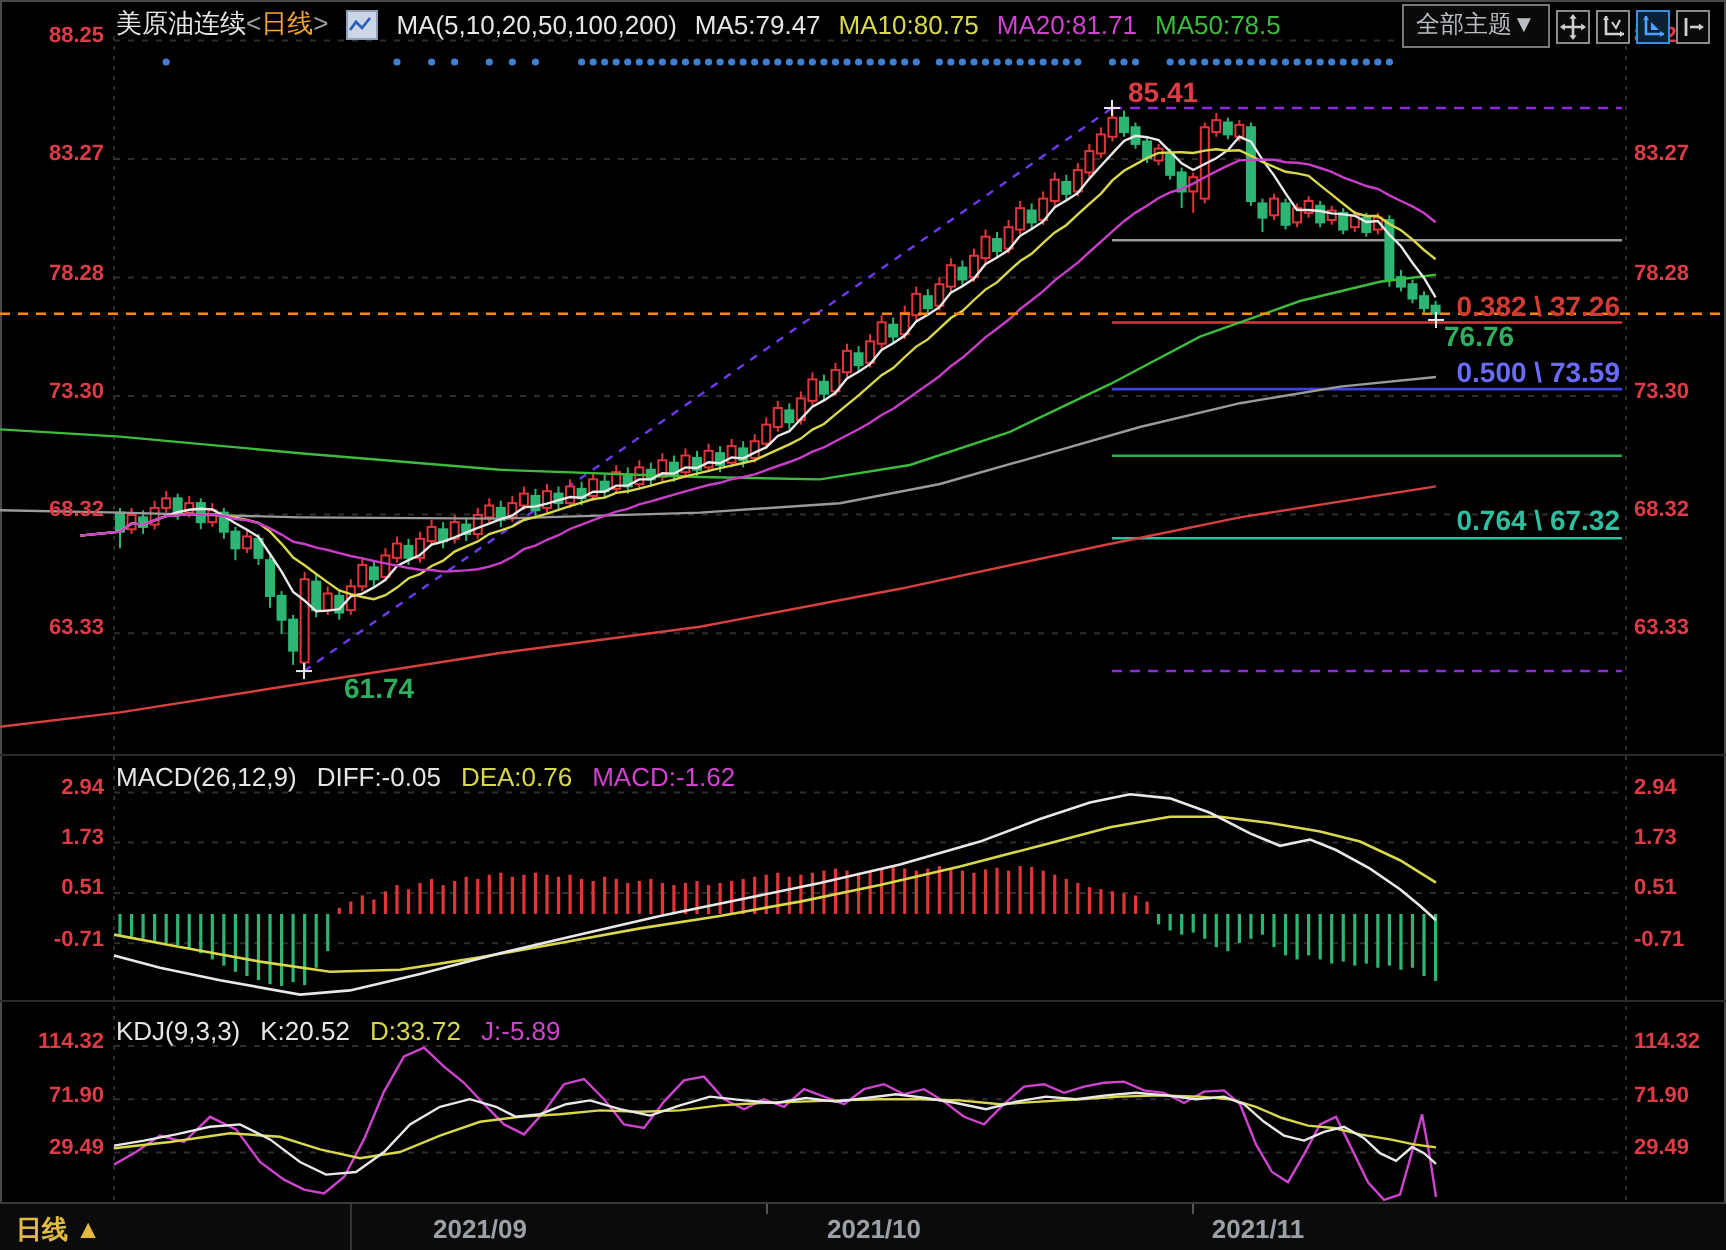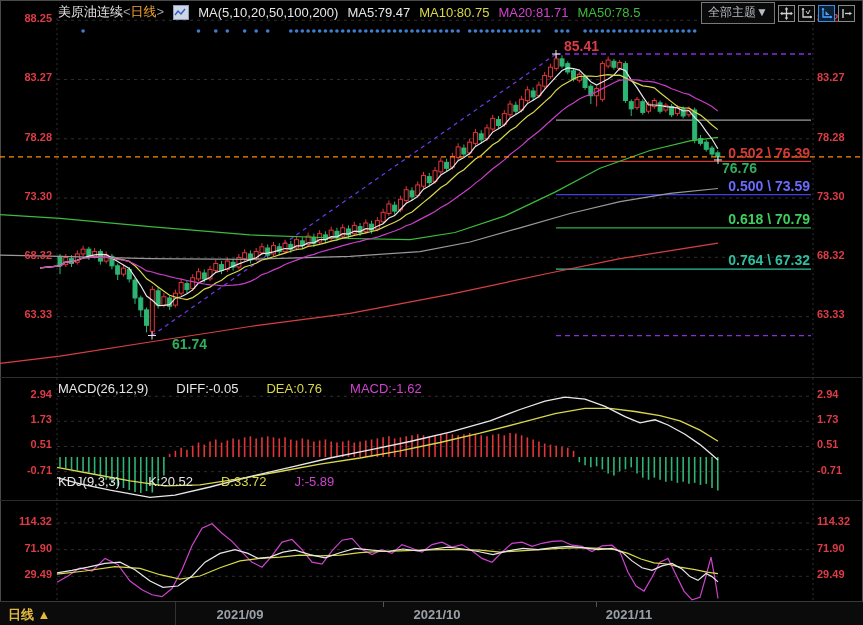--- a/index.html
+++ b/index.html
@@ -12,21 +12,21 @@
   .mini-icon{width:14px;height:13px;background:#cdd6e4;border:1px solid #8fa0b8;display:inline-block;}
   .controls{position:absolute;top:2px;left:670px;display:flex;align-items:center;gap:3px;z-index:6;padding-left:31px;}
   .theme-box{border:1px solid #787878;color:#b9bec4;font-size:12px;padding:1px 6px 2px 6px;background:#0a0a0a;}
   .tool-btn{width:17px;height:17px;border:1px solid #8a8a8a;background:#0a0a0a;display:flex;align-items:center;justify-content:center;box-sizing:border-box;}
   .tool-btn.active{border-color:#3b8de0;background:#0b2136;}
   .axis-label{position:absolute;font-size:11px;font-weight:bold;color:#dd3c46;z-index:4;}
   .axis-left{left:0;width:52px;text-align:right;}
   .axis-right{left:817px;text-align:left;}
   .fib-label{position:absolute;font-size:14px;font-weight:bold;z-index:4;width:253px;text-align:right;left:557px;}
   .anno{position:absolute;font-size:14px;font-weight:bold;z-index:4;}
-  .panel-hdr{position:absolute;left:58px;display:flex;gap:28px;font-size:13px;white-space:nowrap;z-index:5;}
+  .panel-hdr{position:absolute;left:58px;display:flex;gap:10px;font-size:13px;white-space:nowrap;z-index:5;}
   .bottom-bar{position:absolute;left:0;top:601px;width:863px;height:24px;background:#0b0b0b;border-top:1px solid #3a3a3a;z-index:5;}
   .period-label{position:absolute;left:8px;top:4px;color:#e3ba41;font-size:13px;font-weight:bold;}
   .date-label{position:absolute;top:5px;width:80px;text-align:center;color:#9aa0a6;font-size:13px;font-weight:bold;}
   .vsep{position:absolute;top:0;width:1px;height:24px;background:#333;}
   .vtick{position:absolute;top:0;width:1px;height:5px;background:#555;}
 </style>
 </head>
 <body>
 
 <div class="screen">
@@ -568,41 +568,40 @@
   <div class="axis-label axis-right" style="top:71px">83.27</div>
   <div class="axis-label axis-right" style="top:131px">78.28</div>
   <div class="axis-label axis-right" style="top:190px">73.30</div>
   <div class="axis-label axis-right" style="top:249px">68.32</div>
   <div class="axis-label axis-right" style="top:308px">63.33</div>
 
   <div class="anno" style="left:564px;top:38px;color:#dd3c46">85.41</div>
   <div class="anno" style="left:172px;top:336px;color:#2fae5e">61.74</div>
   <div class="anno" style="left:722px;top:160px;color:#2fae5e">76.76</div>
 
-  <div class="fib-label" style="top:145px;color:#d23b35">0.502 \ 76.39</div>
+  <div class="fib-label" style="top:145px;color:#d23b35">0.382 \ 37.26</div>
   <div class="fib-label" style="top:178px;color:#6b6bff">0.500 \ 73.59</div>
-  <div class="fib-label" style="top:211px;color:#3fcf5f">0.618 \ 70.79</div>
   <div class="fib-label" style="top:252px;color:#2fbfa0">0.764 \ 67.32</div>
 
   <div class="panel-hdr" style="top:381px">
     <span class="t-white">MACD(26,12,9)</span>
     <span class="t-white">DIFF:-0.05</span>
     <span class="t-yellow">DEA:0.76</span>
     <span class="t-magenta">MACD:-1.62</span>
   </div>
   <div class="axis-label axis-left" style="top:388px">2.94</div>
   <div class="axis-label axis-left" style="top:413px">1.73</div>
   <div class="axis-label axis-left" style="top:438px">0.51</div>
   <div class="axis-label axis-left" style="top:464px">-0.71</div>
   <div class="axis-label axis-right" style="top:388px">2.94</div>
   <div class="axis-label axis-right" style="top:413px">1.73</div>
   <div class="axis-label axis-right" style="top:438px">0.51</div>
   <div class="axis-label axis-right" style="top:464px">-0.71</div>
 
-  <div class="panel-hdr" style="top:474px">
+  <div class="panel-hdr" style="top:508px">
     <span class="t-white">KDJ(9,3,3)</span>
     <span class="t-white">K:20.52</span>
     <span class="t-yellow">D:33.72</span>
     <span class="t-magenta">J:-5.89</span>
   </div>
   <div class="axis-label axis-left" style="top:515px">114.32</div>
   <div class="axis-label axis-left" style="top:542px">71.90</div>
   <div class="axis-label axis-left" style="top:568px">29.49</div>
   <div class="axis-label axis-right" style="top:515px">114.32</div>
   <div class="axis-label axis-right" style="top:542px">71.90</div>

